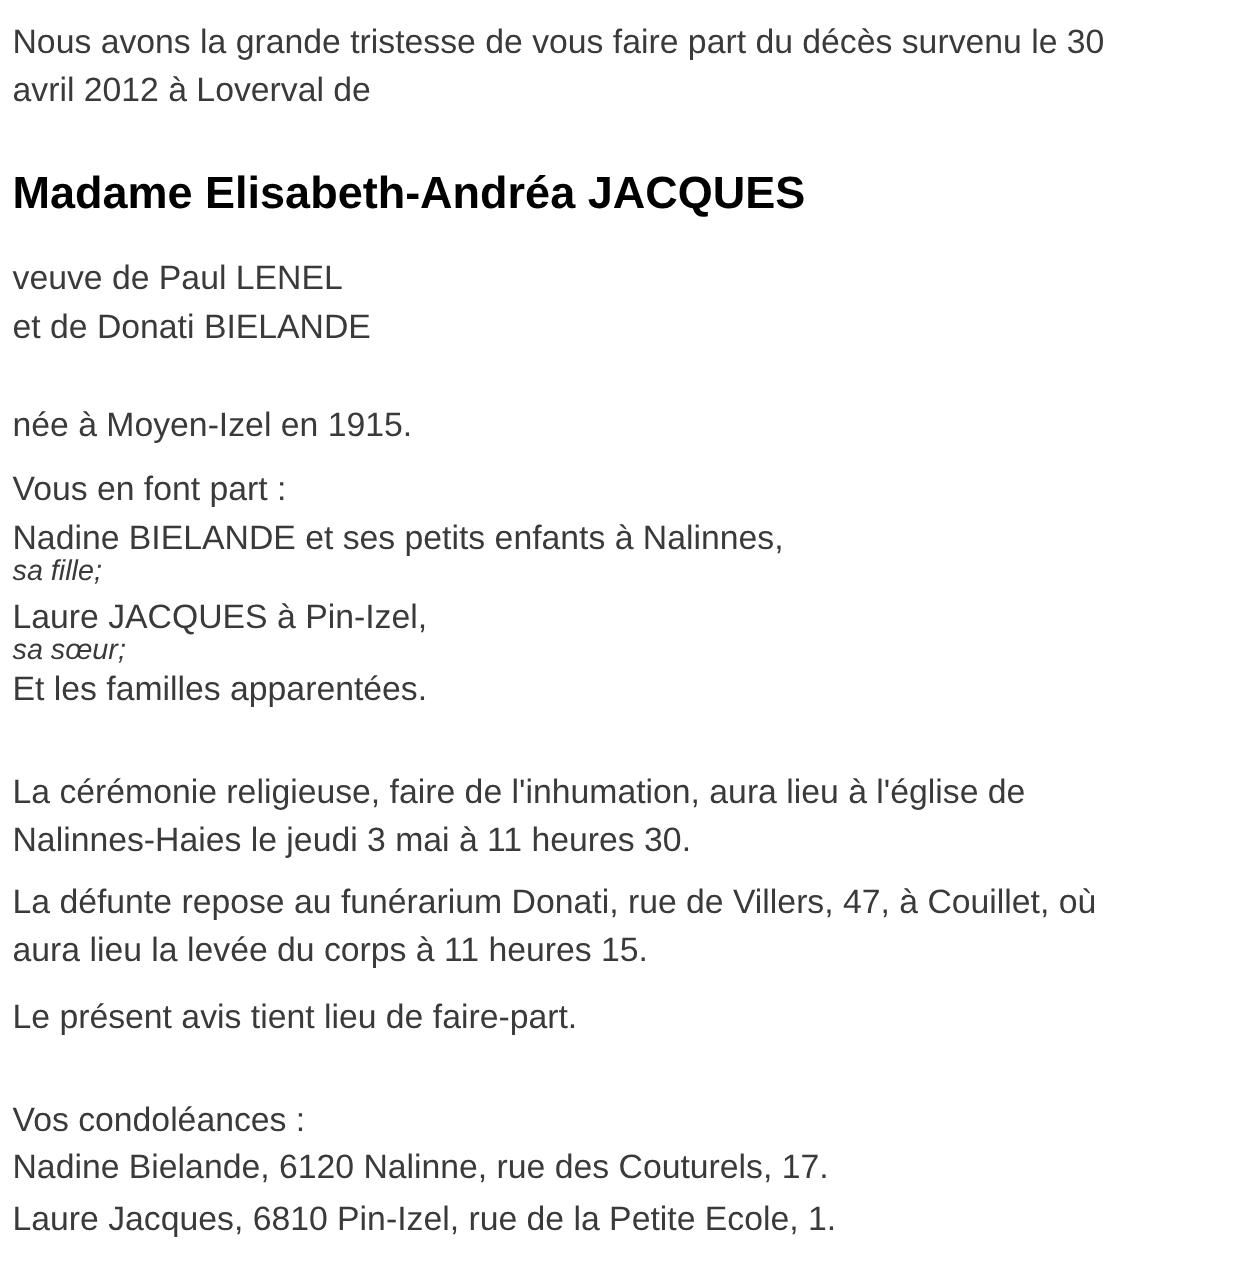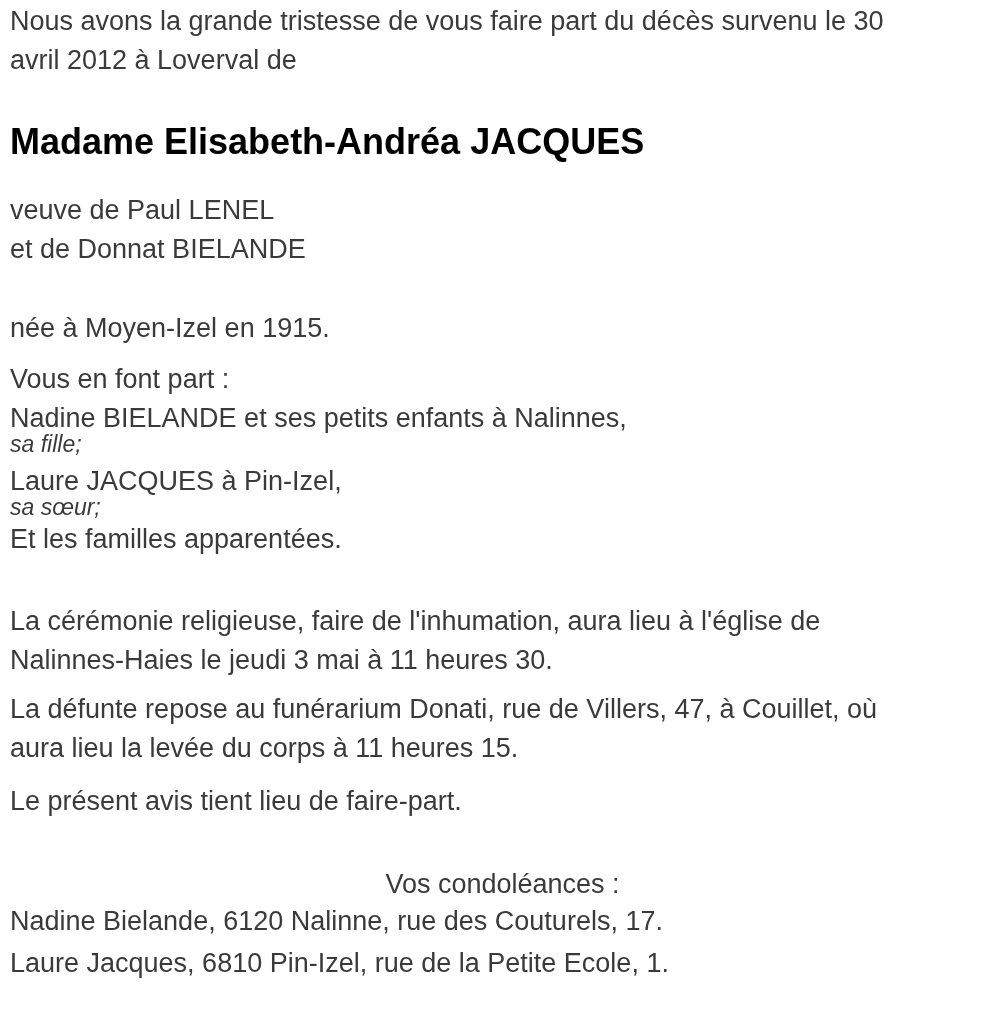--- a/index.html
+++ b/index.html
@@ -1,21 +1,21 @@
 <!DOCTYPE html>
 <html><head>
 <meta charset="utf-8">
 <style>
   html, body { margin: 0; padding: 0; background: #ffffff; }
   .page {
     position: relative;
     width: 1000px;
     height: 1023px;
     box-sizing: border-box;
-    padding: 2px 5px 0 10px;
+    padding: 14px 5px 0 10px;
     background: #ffffff;
     font-family: "Liberation Sans", sans-serif;
     font-size: 27px;
     line-height: 39px;
     color: #3a3a3a;
     overflow: hidden;
   }
   .line { white-space: nowrap; }
   .title {
     font-size: 36px;
@@ -33,38 +33,38 @@
     font-style: italic;
     font-size: 23px;
     line-height: 26px;
     margin-top: -7px;
   }
   .announcer-2   { margin-top: 5px; }
   .families-line { margin-top: 0px; }
   .ceremony      { margin-top: 43px; }
   .repose        { margin-top: 10px; }
   .notice        { margin-top: 14px; }
-  .condo-head    { margin-top: 44px; text-align: center; }
+  .condo-head    { margin-top: 44px; }
   .addresses     { margin-top: -4px; line-height: 42px; }
 </style>
 </head>
 <body>
 
 <div class="page">
 
   <div class="intro">
     <div class="line">Nous avons la grande tristesse de vous faire part du décès survenu le 30</div>
     <div class="line">avril 2012 à Loverval de</div>
   </div>
 
   <div class="title">Madame Elisabeth-Andréa JACQUES</div>
 
   <div class="widow-block">
     <div class="line">veuve de Paul LENEL</div>
-    <div class="line">et de Donnat BIELANDE</div>
+    <div class="line">et de Donati BIELANDE</div>
   </div>
 
   <div class="birth-line line">née à Moyen-Izel en 1915.</div>
 
   <div class="announce-head line">Vous en font part :</div>
 
   <div>
     <div class="line">Nadine BIELANDE et ses petits enfants à Nalinnes,</div>
     <div class="relation">sa fille;</div>
   </div>

